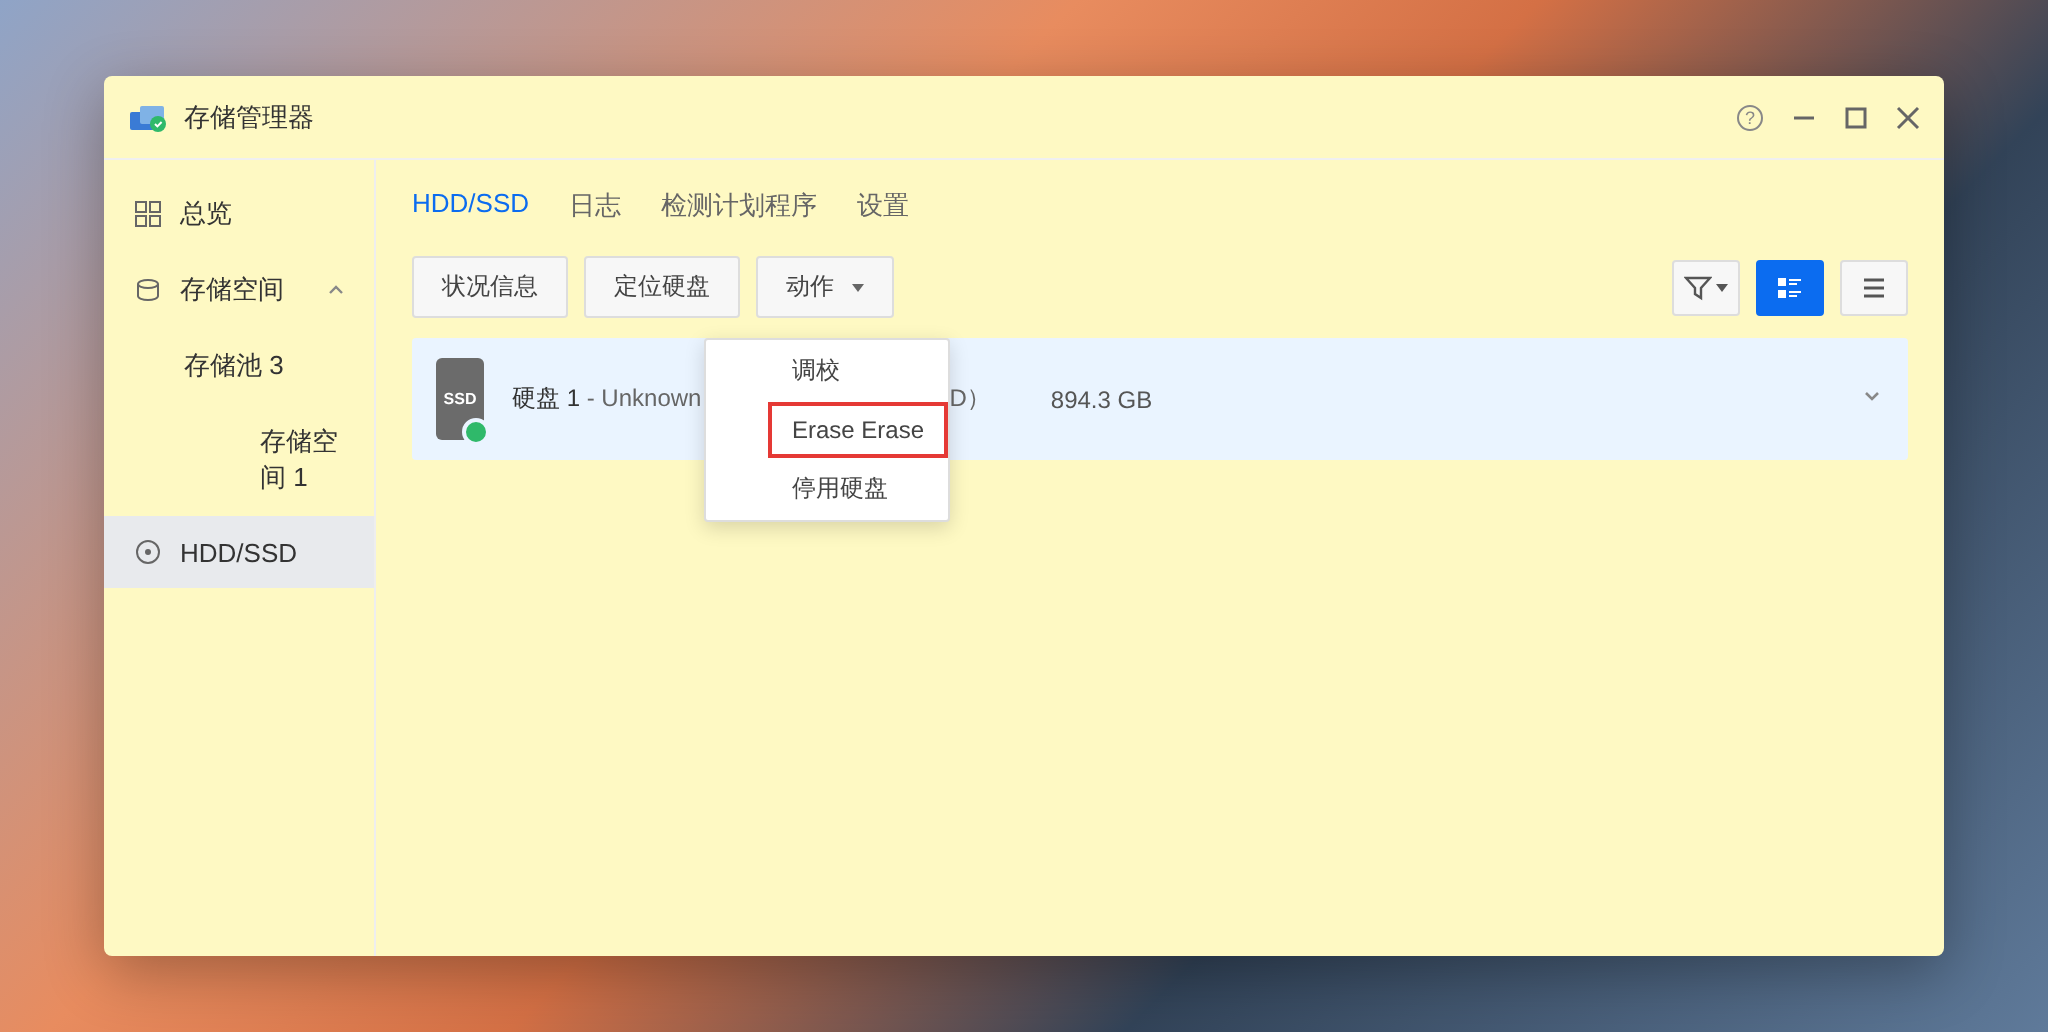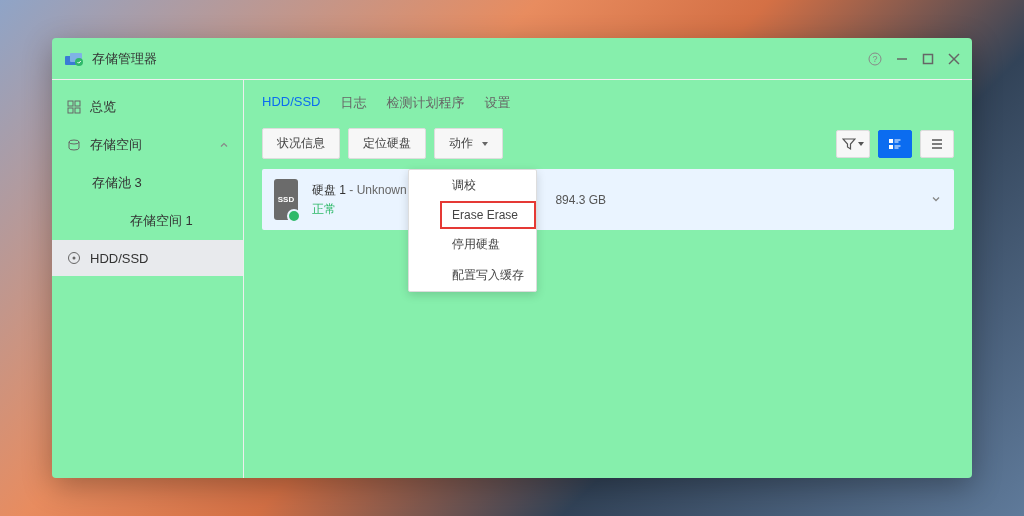--- a/index.html
+++ b/index.html
@@ -13,21 +13,21 @@
       height: 516px;
       background: linear-gradient(135deg, #8fa4c7 0%, #e88c5f 35%, #d47045 50%, #324358 70%, #5f7a9a 100%);
       display: flex;
       align-items: center;
       justify-content: center;
       overflow: hidden;
     }
     .window {
       width: 920px;
       height: 440px;
-      background: #86efac;
+      background: #fef9c3;
       border-radius: 4px;
       box-shadow: 0 8px 30px rgba(0,0,0,0.3);
       display: flex;
       flex-direction: column;
     }
     .titlebar {
       height: 42px;
       display: flex;
       align-items: center;
       padding: 0 12px;
@@ -54,21 +54,21 @@
       cursor: pointer;
       color: #666;
       font-size: 13px;
       display: inline-flex;
     }
     .body {
       flex: 1;
       display: flex;
     }
     .sidebar {
-      width: 192px;
+      width: 136px;
       border-right: 1px solid #eee;
       padding-top: 8px;
     }
     .sidebar-item {
       display: flex;
       align-items: center;
       padding: 10px 14px;
       font-size: 13px;
       color: #333;
       cursor: pointer;
@@ -196,21 +196,21 @@
       border: 2px solid #eaf4ff;
     }
     .disk-info {
       flex: 1;
       display: flex;
       gap: 30px;
       align-items: center;
     }
     .disk-main {
       display: flex;
-      flex-direction: column;
+      flex-direction: row;
       gap: 2px;
     }
     .disk-name {
       font-size: 12px;
       color: #666;
     }
     .disk-name strong {
       color: #333;
       font-weight: 500;
     }
@@ -394,18 +394,17 @@
             <svg width="12" height="12" viewBox="0 0 12 12">
                 <path d="M3 4.5 L6 7.5 L9 4.5" fill="none" stroke="#888" stroke-width="1.3"></path>
               </svg>
           </span>
         </div>
 
         <div class="dropdown">
           <div class="dropdown-item">调校</div>
           <div class="dropdown-item highlighted">Erase Erase</div>
           <div class="dropdown-item">停用硬盘</div>
-          <div class="dropdown-item">配置写入缓存</div>
         </div>
       </div>
     </div>
   </div>
 </div>
 
 </body></html>

